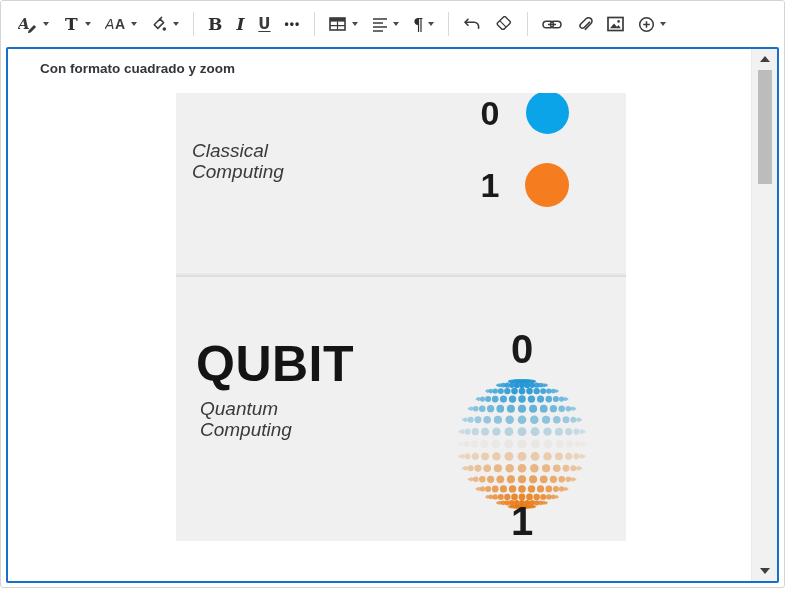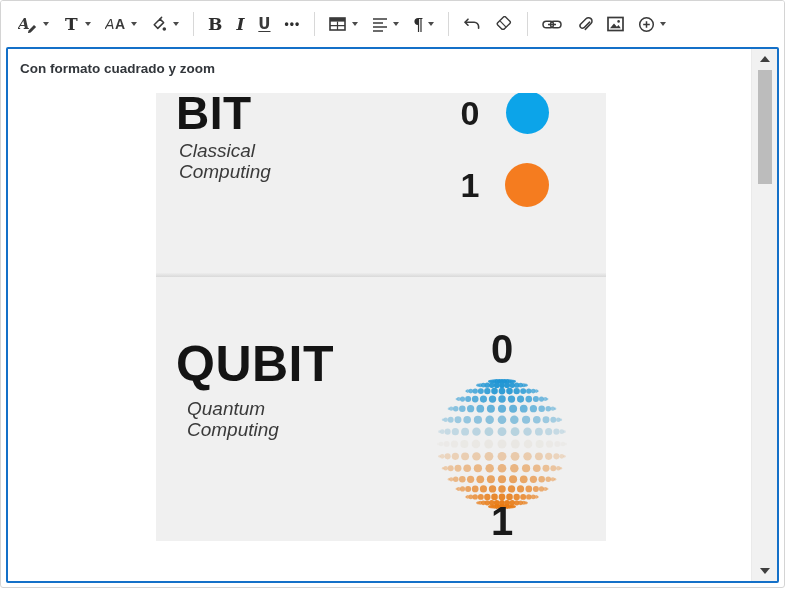--- a/index.html
+++ b/index.html
@@ -34,21 +34,21 @@
   .serif-ic { font-family: "DejaVu Serif", serif; font-size: 17px; font-weight: 700; color: #2e2e2e; line-height: 1; }
   .italic-ic { font-style: italic; font-weight: 600; }
   .under-ic { font-family: "DejaVu Sans", sans-serif; font-size: 15px; font-weight: 600; text-decoration: underline; text-underline-offset: 2px; }
   .more-ic { font-size: 12px; font-weight: 700; letter-spacing: 1px; color: #2e2e2e; }
   .para-ic { font-family: "DejaVu Serif", serif; font-size: 16px; font-weight: 600; color: #2e2e2e; }
 
   
   .editor-frame {
     margin: 0 5px; height: 536px;
     border: 2px solid #1470c8; border-radius: 2px;
-    display: flex; background: #fff; overflow: hidden;
+    display: flex; background: #fff; overflow: hidden; padding-left: 20px;
   }
   .editor-content { flex: 1; padding: 9px 10px; overflow: hidden; }
   .caption {
     font-size: 13.5px; font-weight: 700; color: #32363b;
     margin: 2px 0 0 2px; line-height: 18px;
   }
 
   
   .figure {
     position: relative; width: 450px; height: 448px;
@@ -60,21 +60,21 @@
   .fig-qubit { height: 207px; }
 
   .fig-title {
     position: absolute; left: 20px;
     font-weight: 800; color: #141414; line-height: 1;
     letter-spacing: 0.5px;
   }
   .bit-title  { top: -3px; font-size: 46px; }
   .qubit-title{ top: 62px; font-size: 50px; }
   .fig-sub {
-    position: absolute; left: 23px;
+    position: absolute; left: 16px;
     font-style: italic; font-size: 19px; line-height: 21px; color: #3a3a3a;
   }
   .bit-sub { top: 47px; }
   .qubit-sub { top: 121px; margin-left: 8px; }
 
   .digit {
     position: absolute; font-weight: 700; color: #1a1a1a;
     text-align: center;
   }
   .bit-digit { width: 36px; left: 296px; font-size: 34px; line-height: 44px; }
@@ -250,21 +250,20 @@
   </div>
 
   <div class="editor-frame" style="border-color: rgb(20, 112, 200);">
 
     <div class="editor-content">
       <p class="caption">Con formato cuadrado y zoom</p>
 
       <div class="figure" style="background: rgb(240, 240, 240);">
 
         <div class="fig-section fig-bit">
-          <div class="fig-title bit-title">BIT</div>
           <div class="fig-sub bit-sub">
             <div>Classical</div>
             <div>Computing</div>
           </div>
           <div class="digit bit-digit bit-zero">0</div>
           <div class="dot dot-zero" style="background: rgb(12, 164, 233);"></div>
           <div class="digit bit-digit bit-one">1</div>
           <div class="dot dot-one" style="background: rgb(245, 124, 31);"></div>
         </div>
 

